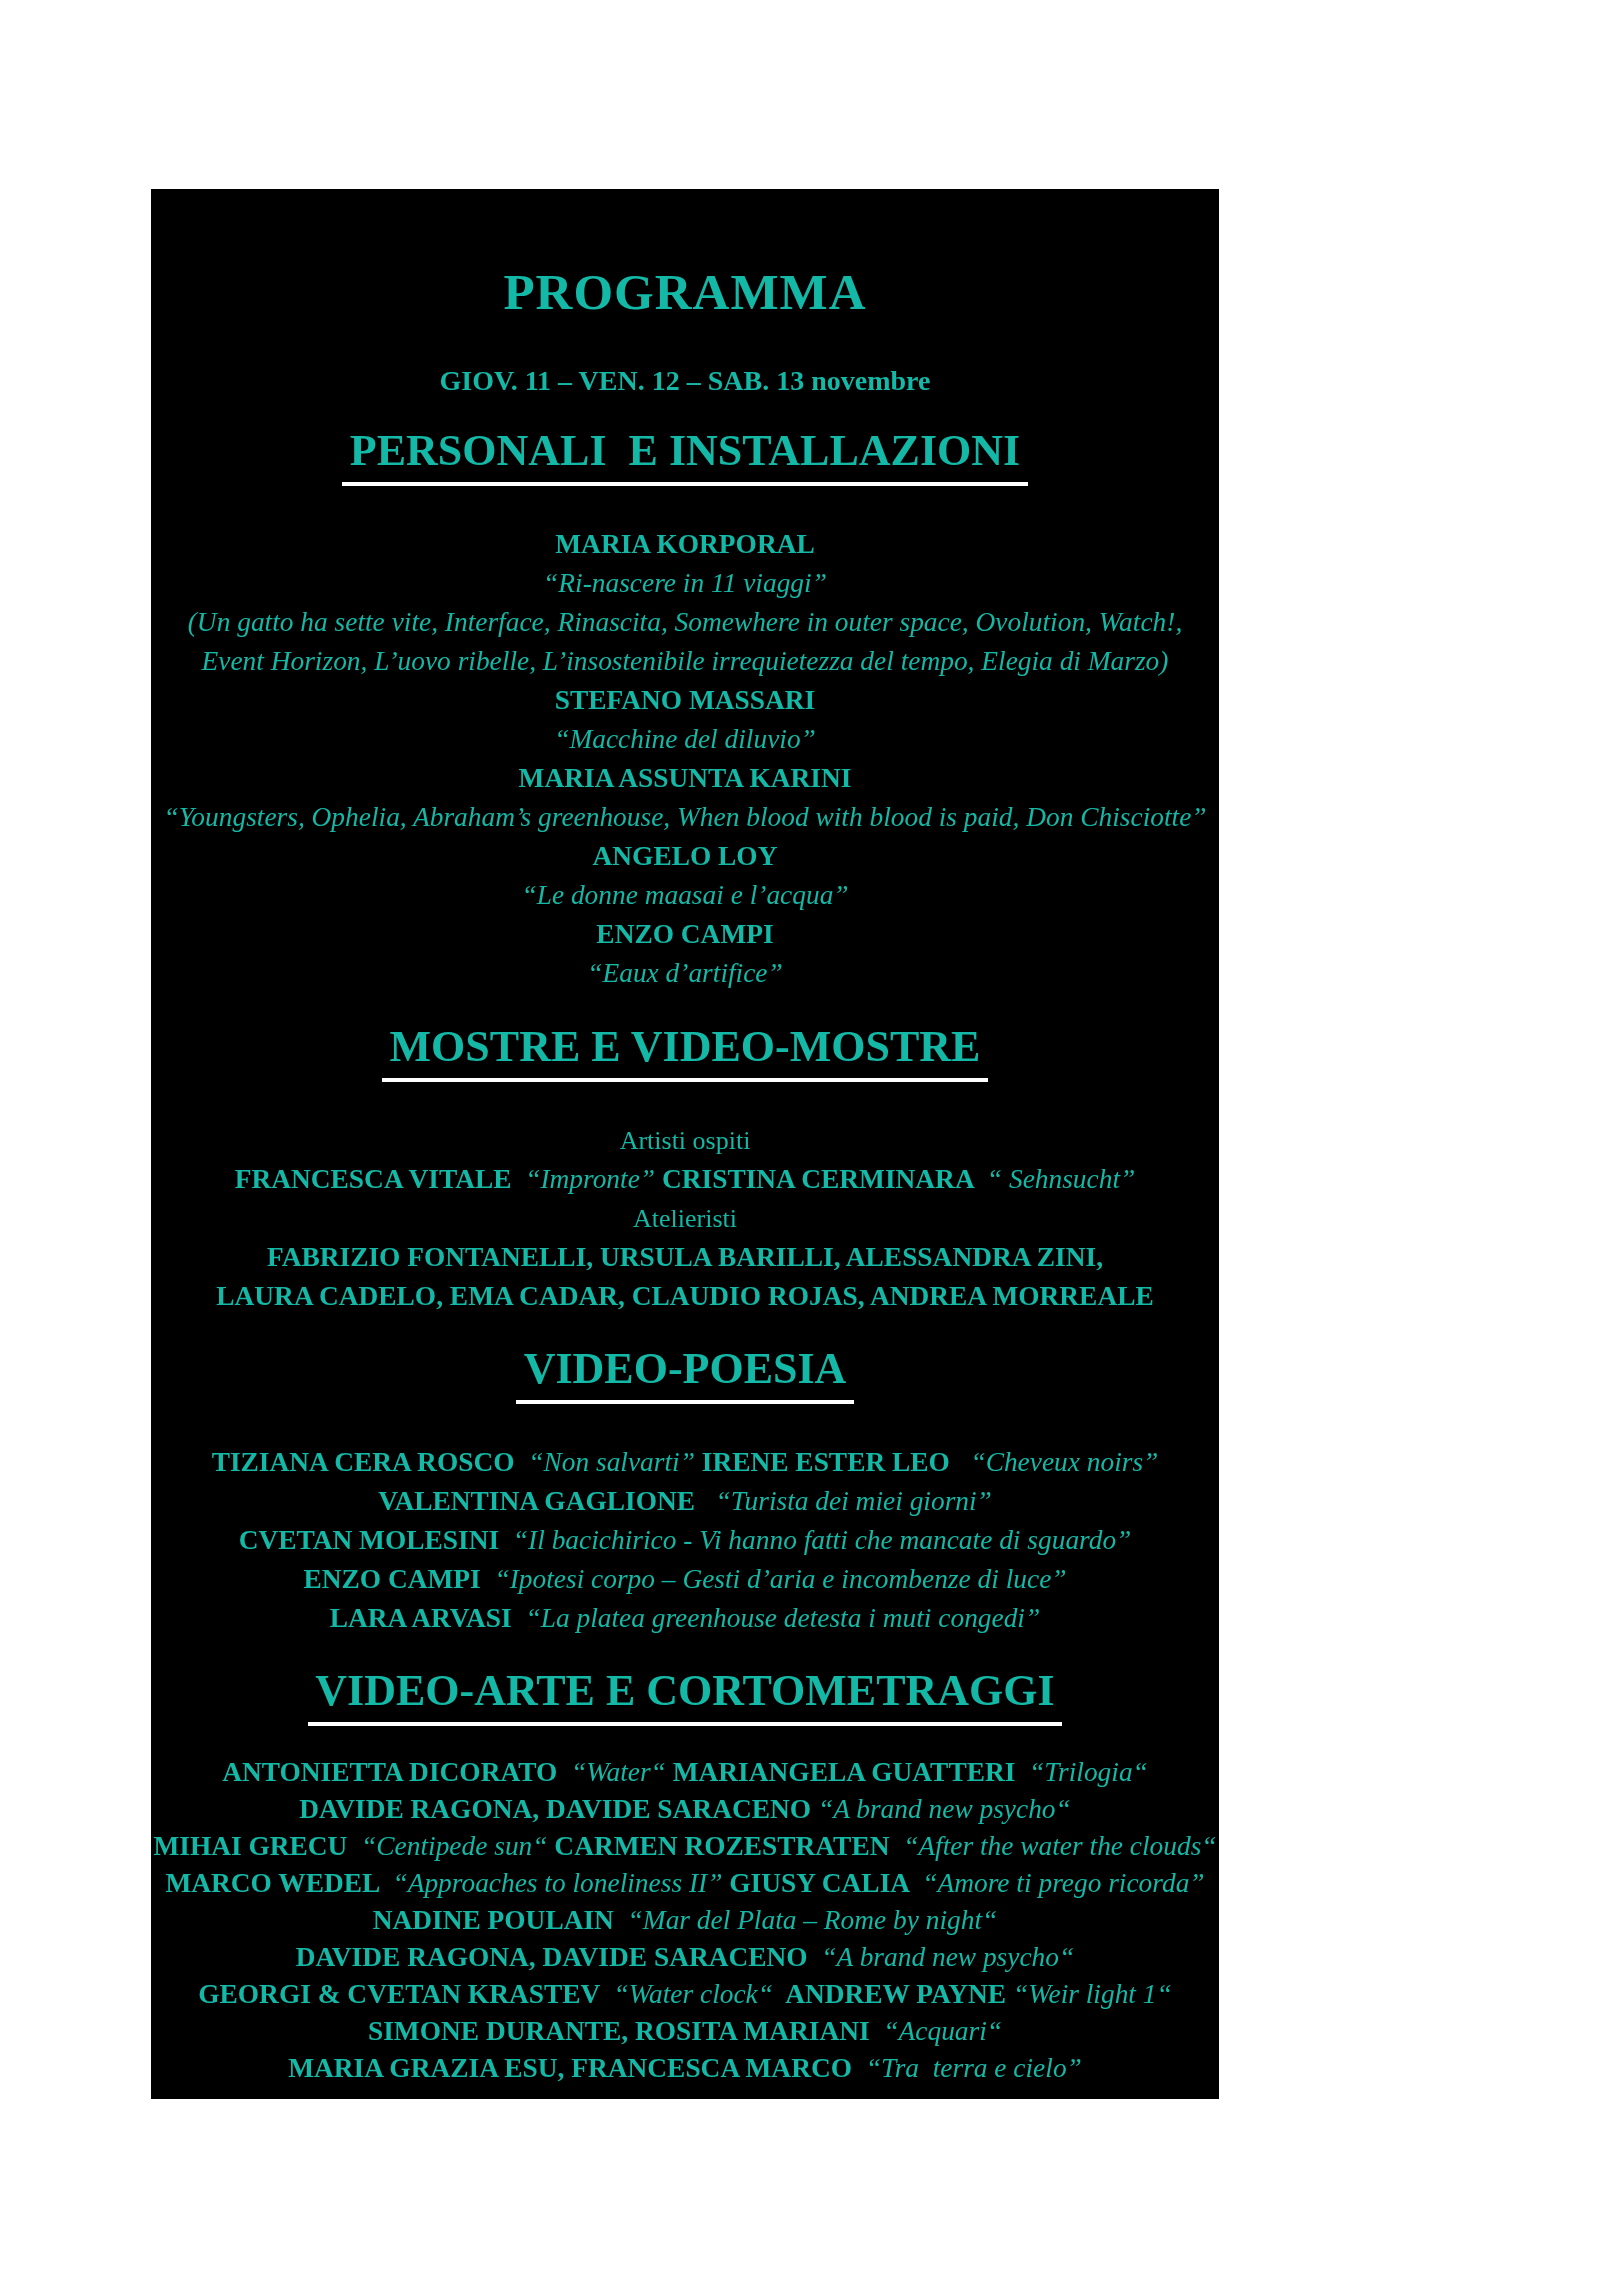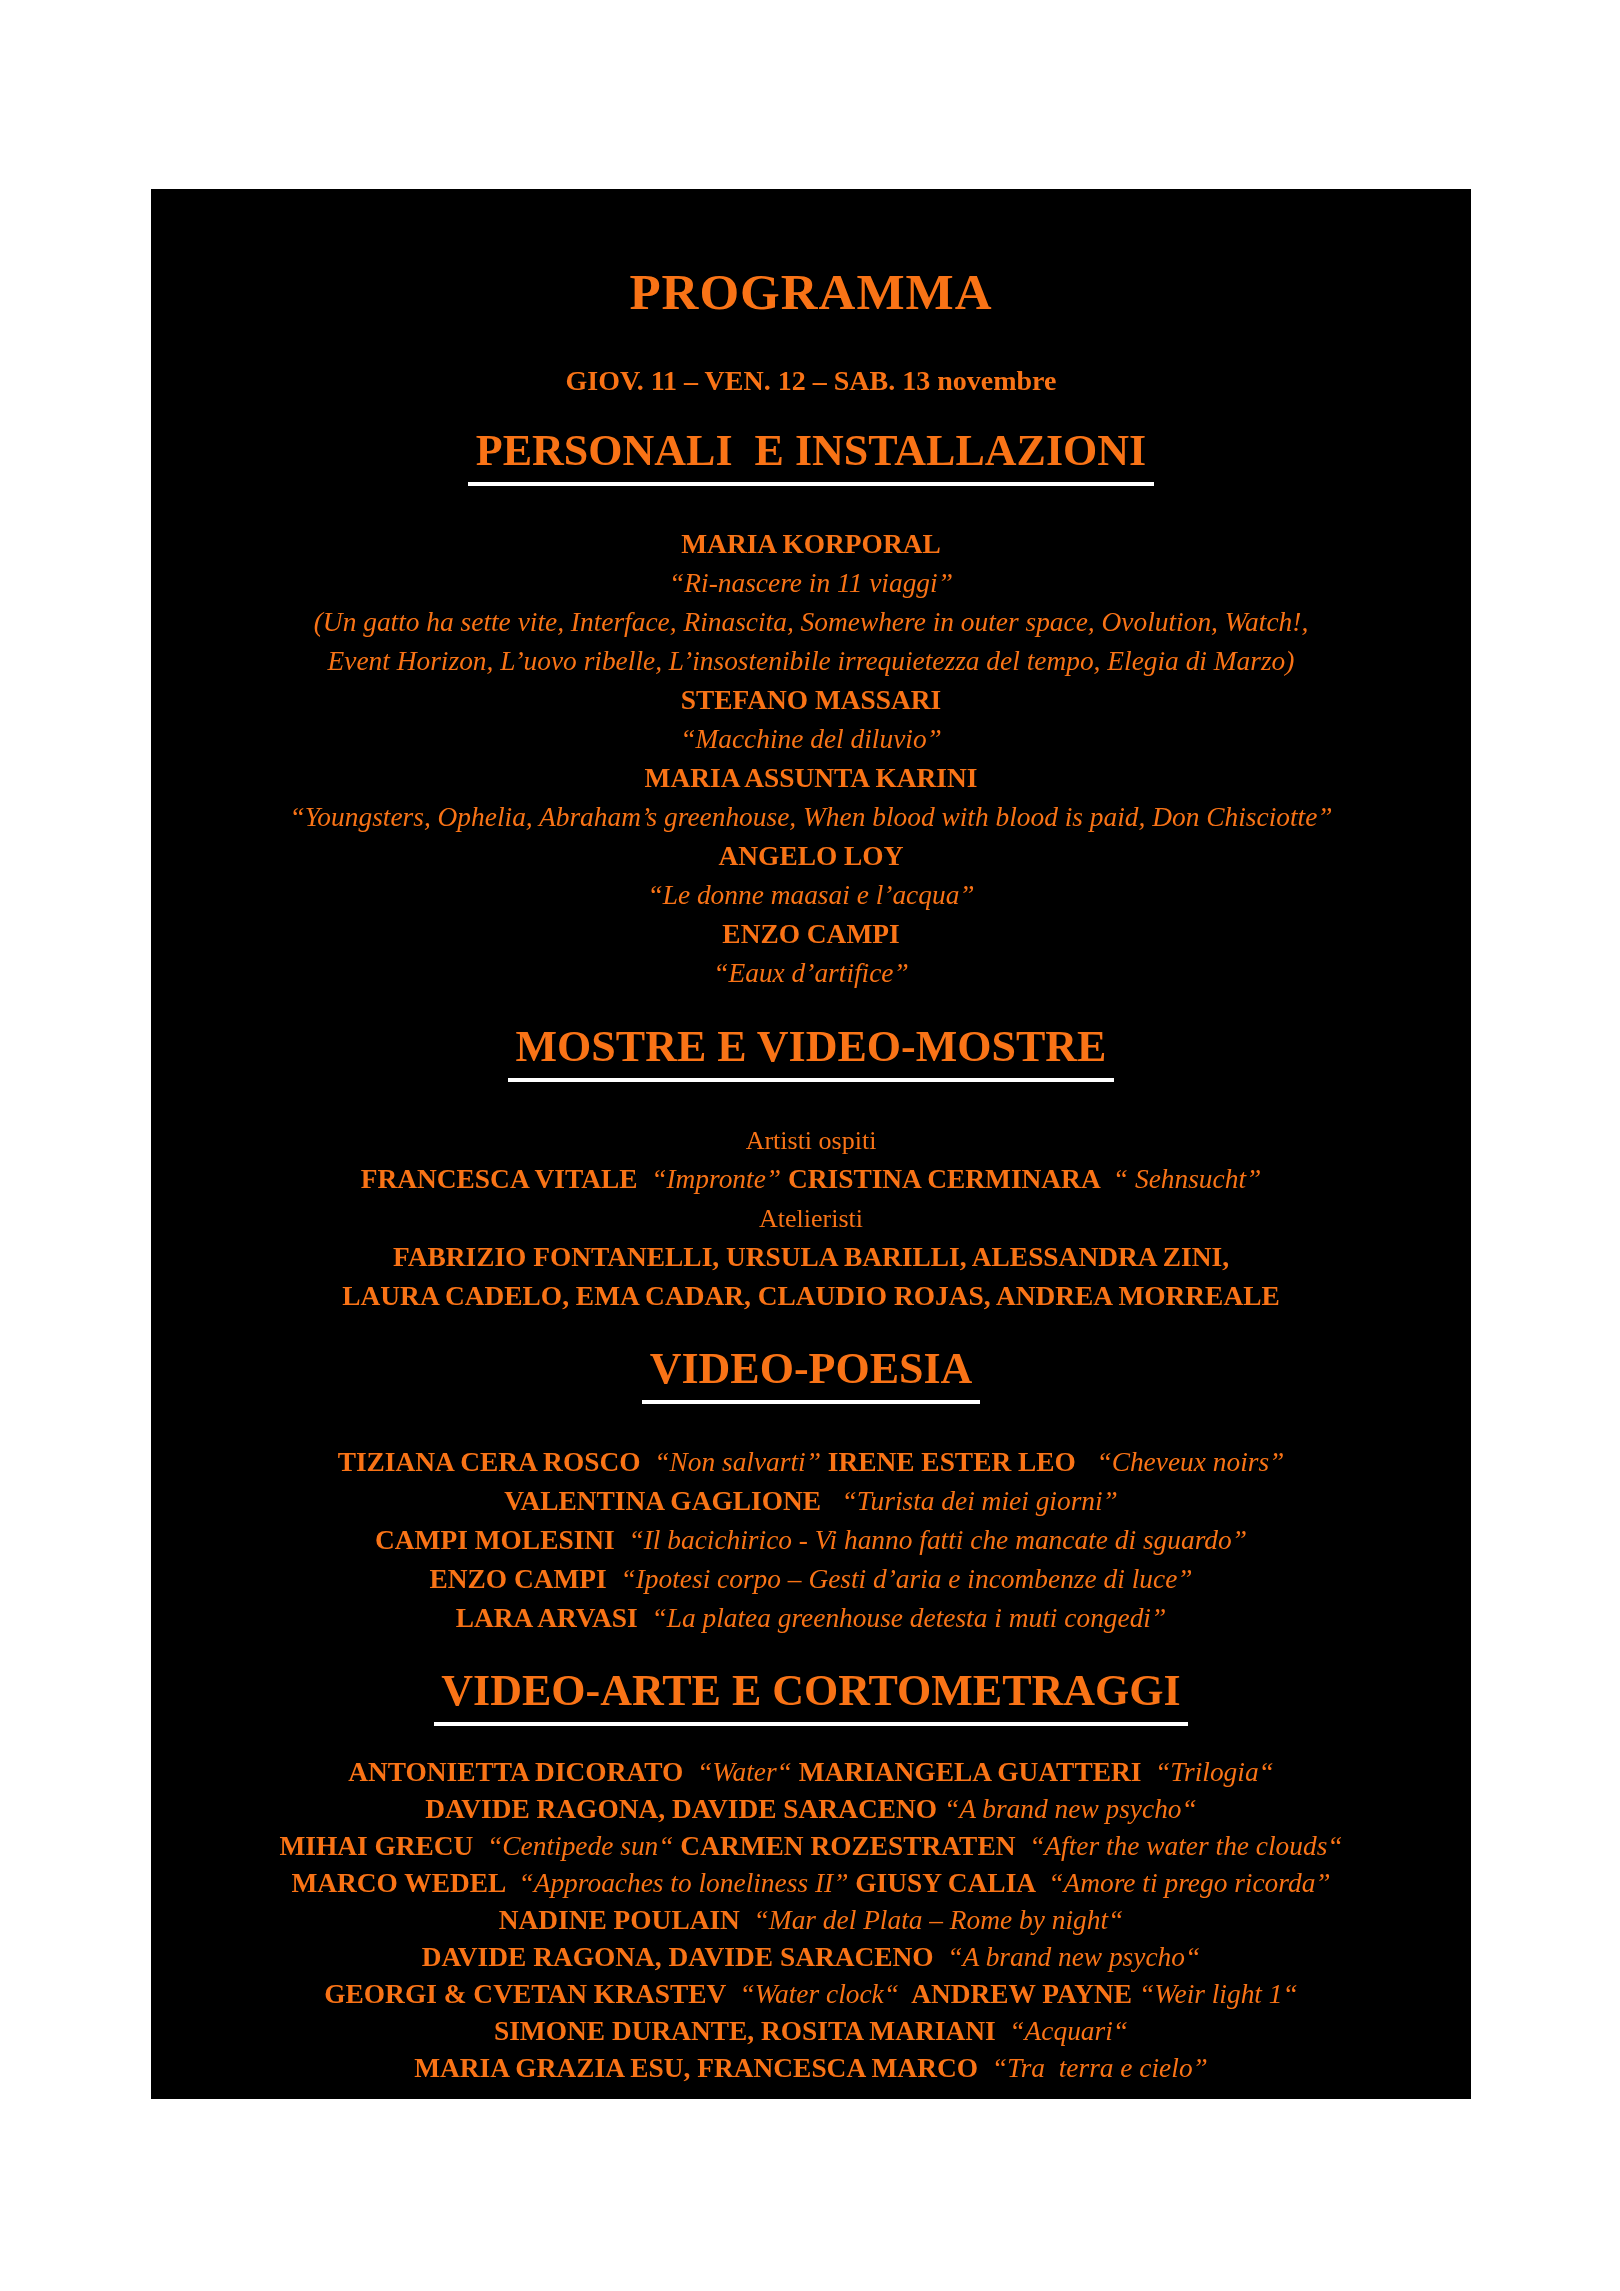--- a/index.html
+++ b/index.html
@@ -11,24 +11,24 @@
     position: relative;
     width: 1620px;
     height: 2292px;
     background: #ffffff;
     font-family: "Liberation Serif", "DejaVu Serif", serif;
   }
   .poster {
     position: absolute;
     left: 151px;
     top: 189px;
-    width: 1320px;
+    width: 1068px;
     height: 1910px;
     background: #000000;
-    color: #f97316;
+    color: #14b8a6;
     text-align: center;
     padding-top: 76px;
     box-sizing: border-box;
     overflow: hidden;
   }
   .title {
     margin: 0;
     font-size: 51px;
     line-height: 55px;
     font-weight: bold;
@@ -121,21 +121,21 @@
           </div>
   </section>
 
   <section class="section">
     <h2 class="heading">
       <span class="heading-text">VIDEO-POESIA</span>
     </h2>
     <div class="lines">
             <div class="line"><span class="seg-name">TIZIANA CERA ROSCO  </span><span class="seg-title">“Non salvarti”</span><span class="seg-name"> IRENE ESTER LEO   </span><span class="seg-title">“Cheveux noirs”</span></div>
             <div class="line"><span class="seg-name">VALENTINA GAGLIONE   </span><span class="seg-title">“Turista dei miei giorni”</span></div>
-            <div class="line"><span class="seg-name">CAMPI MOLESINI  </span><span class="seg-title">“Il bacichirico - Vi hanno fatti che mancate di sguardo”</span></div>
+            <div class="line"><span class="seg-name">CVETAN MOLESINI  </span><span class="seg-title">“Il bacichirico - Vi hanno fatti che mancate di sguardo”</span></div>
             <div class="line"><span class="seg-name">ENZO CAMPI  </span><span class="seg-title">“Ipotesi corpo – Gesti d’aria e incombenze di luce”</span></div>
             <div class="line"><span class="seg-name">LARA ARVASI  </span><span class="seg-title">“La platea greenhouse detesta i muti congedi”</span></div>
           </div>
   </section>
 
   <section class="section">
     <h2 class="heading">
       <span class="heading-text">VIDEO-ARTE E CORTOMETRAGGI</span>
     </h2>
     <div class="lines">

